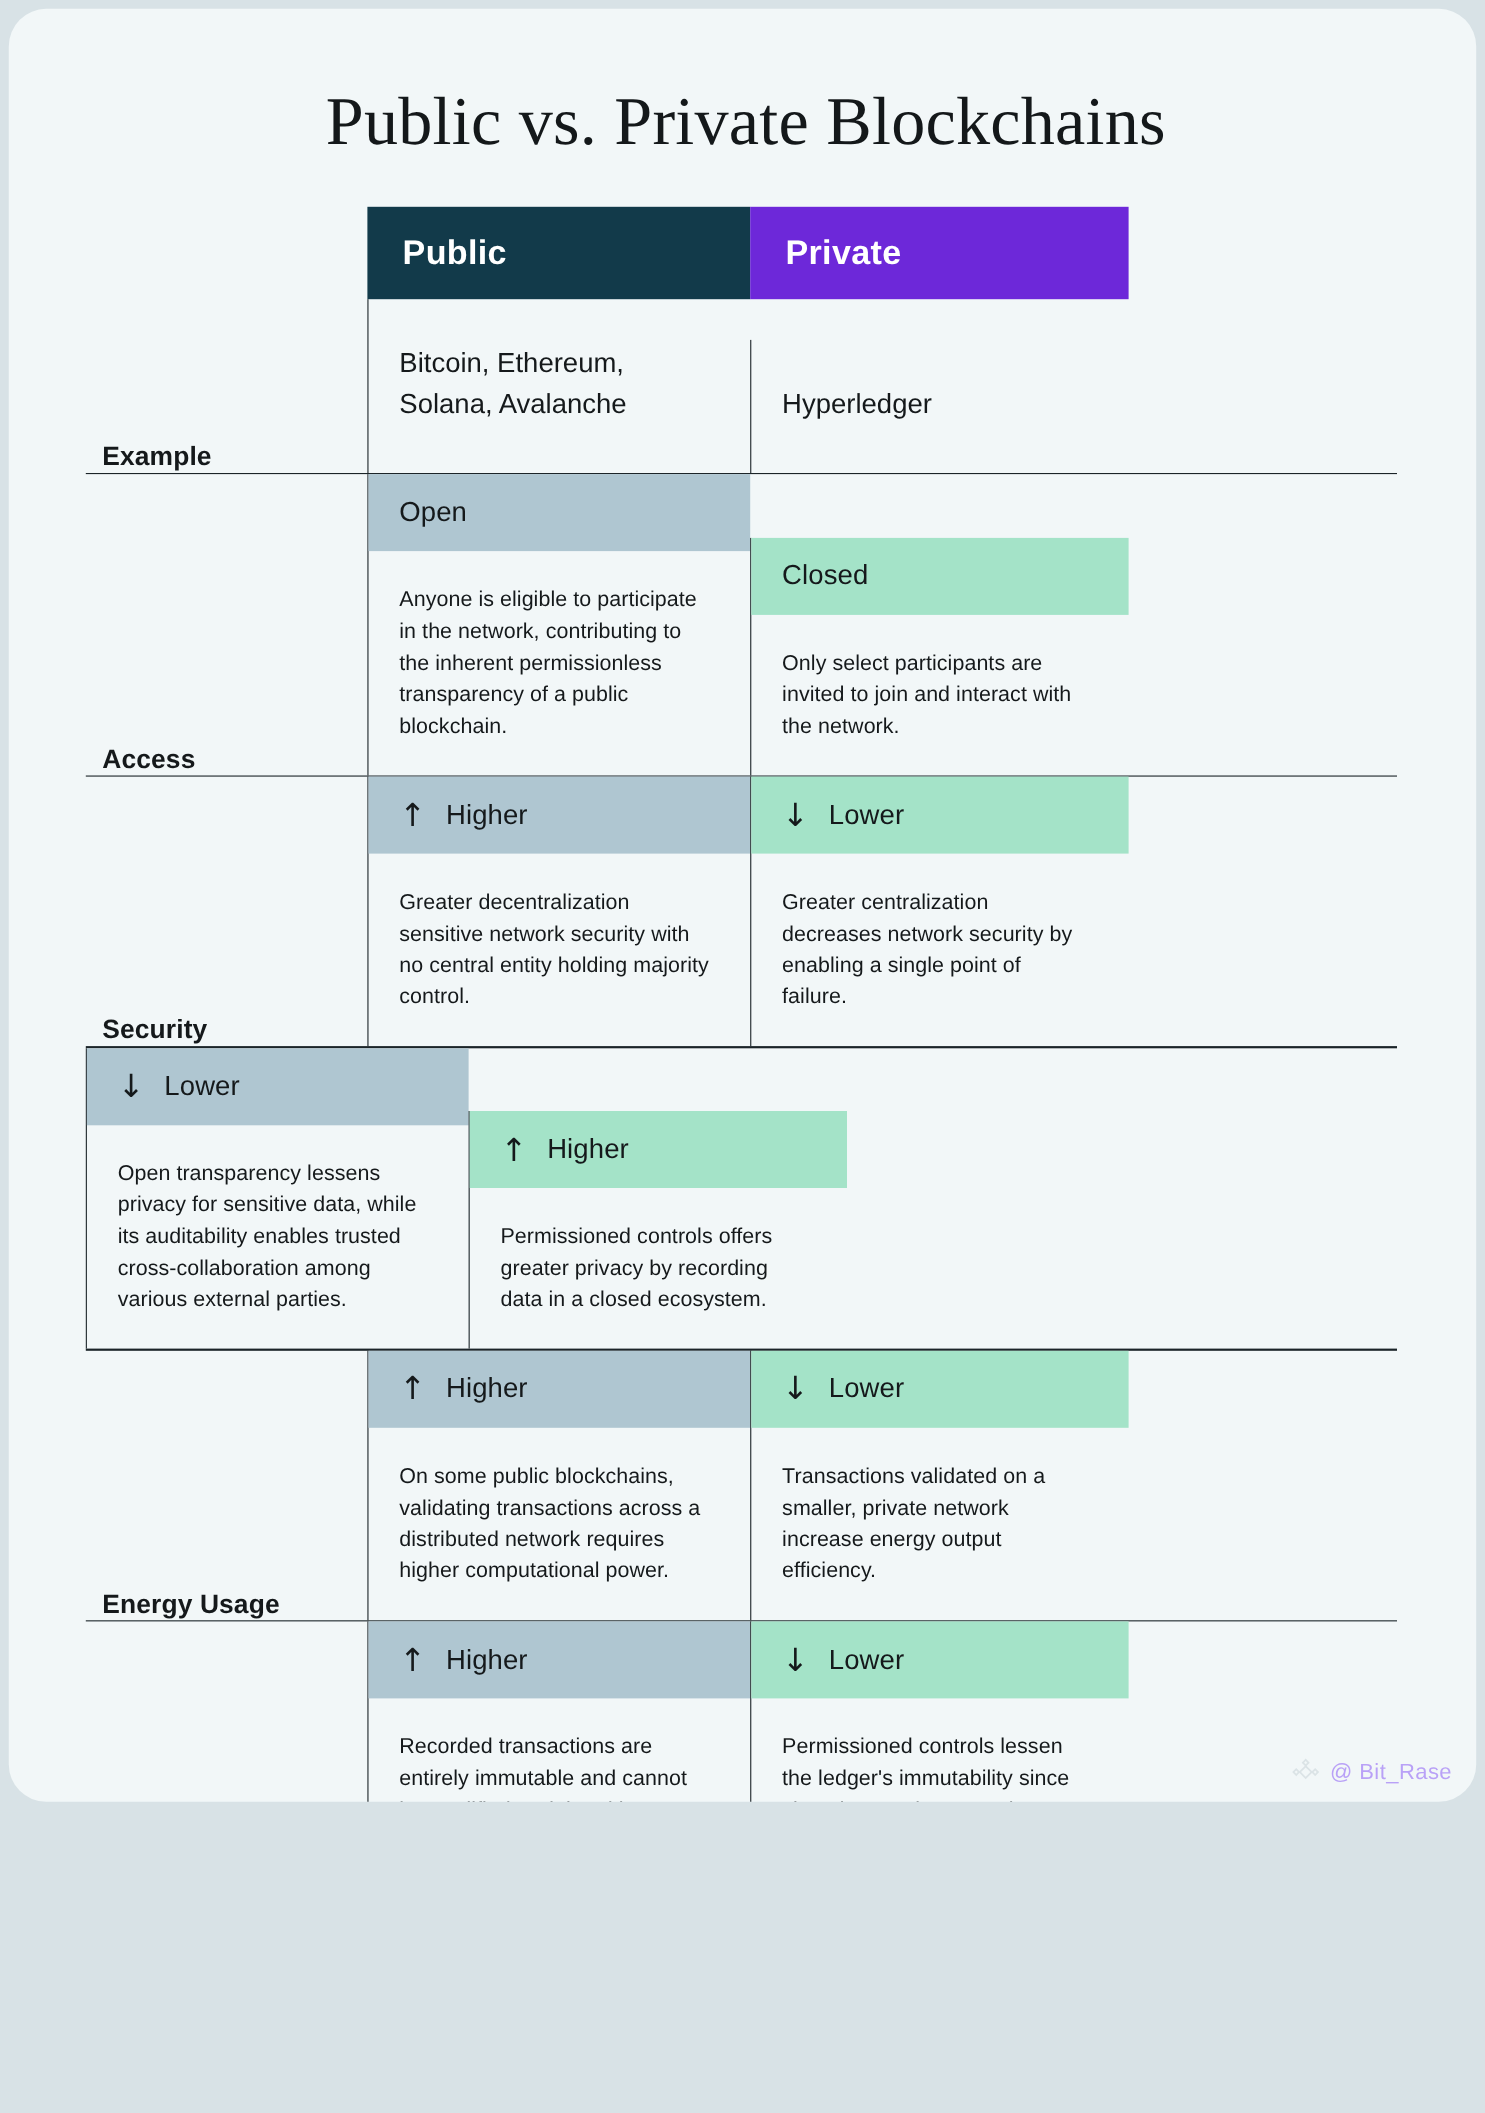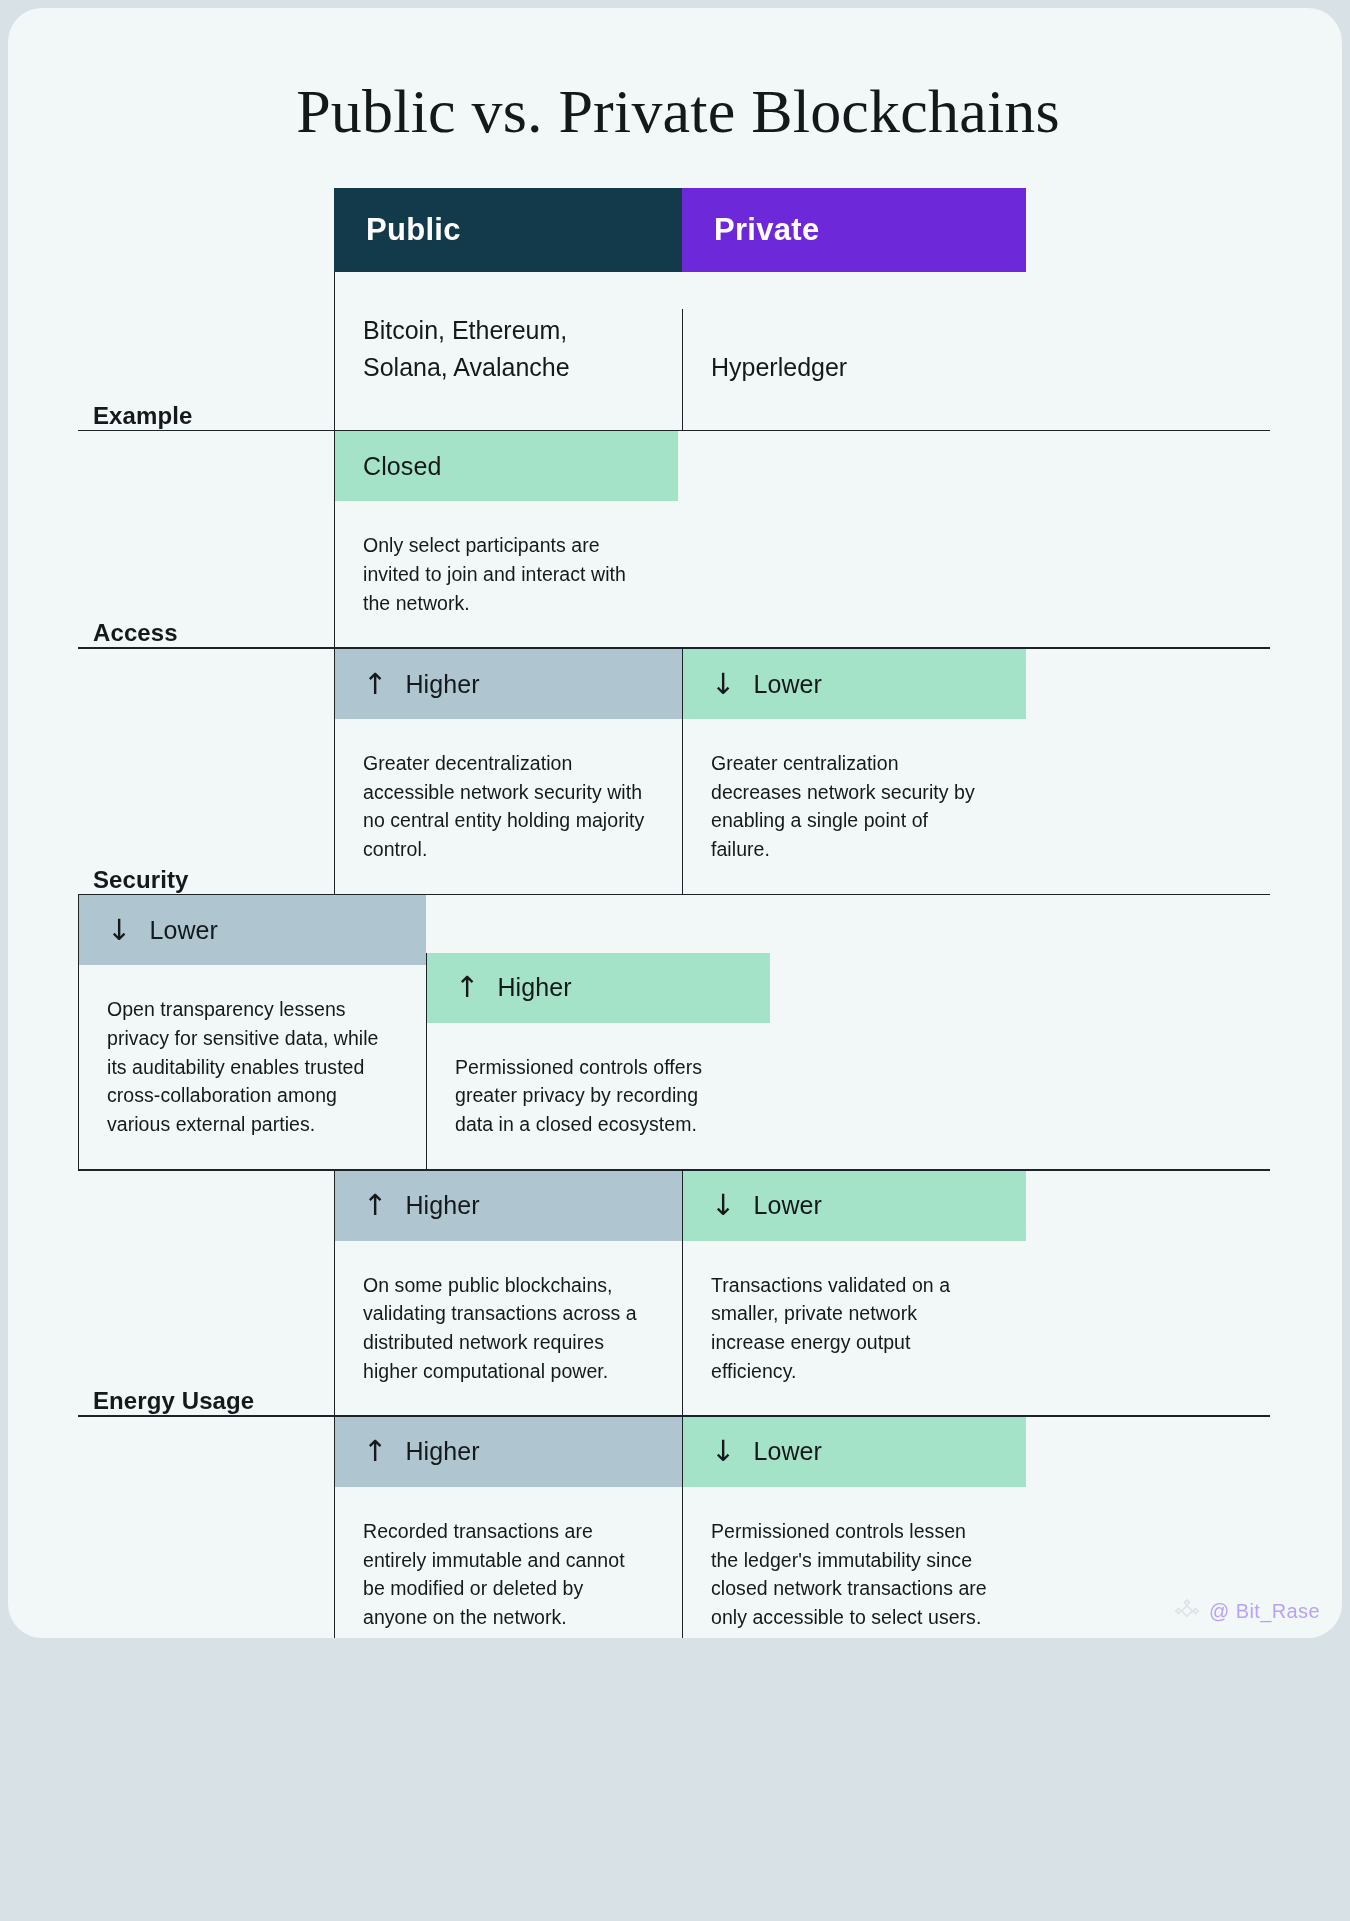--- a/index.html
+++ b/index.html
@@ -191,40 +191,46 @@
               <div class="example-cell">Hyperledger</div>
             </div>
           </div>
         </div>
         <div>
           <div class="divider"></div>
           <div class="row">
             <div class="c-label">
               <div class="label-text label-top" style="padding-top: 36px;">Access</div>
             </div>
+            <div class="c-pub">
+              <div class="band pub">
+                <span>Open</span>
+              </div>
+              <div class="desc">Anyone is eligible to participate in the network, contributing to the inherent permissionless transparency of a public blockchain.</div>
+            </div>
             <div class="c-priv">
               <div class="band priv">
                 <span>Closed</span>
               </div>
               <div class="desc">Only select participants are invited to join and interact with the network.</div>
             </div>
           </div>
         </div>
         <div>
           <div class="divider"></div>
           <div class="row">
             <div class="c-label">
               <div class="label-text label-top" style="padding-top: 36px;">Security</div>
             </div>
             <div class="c-pub">
               <div class="band pub">
                 <span class="arrow">↑</span>
                 <span>Higher</span>
               </div>
-              <div class="desc">Greater decentralization accessible network security with no central entity holding majority control.</div>
+              <div class="desc">Greater decentralization sensitive network security with no central entity holding majority control.</div>
             </div>
             <div class="c-priv">
               <div class="band priv">
                 <span class="arrow">↓</span>
                 <span>Lower</span>
               </div>
               <div class="desc">Greater centralization decreases network security by enabling a single point of failure.</div>
             </div>
           </div>
         </div>

